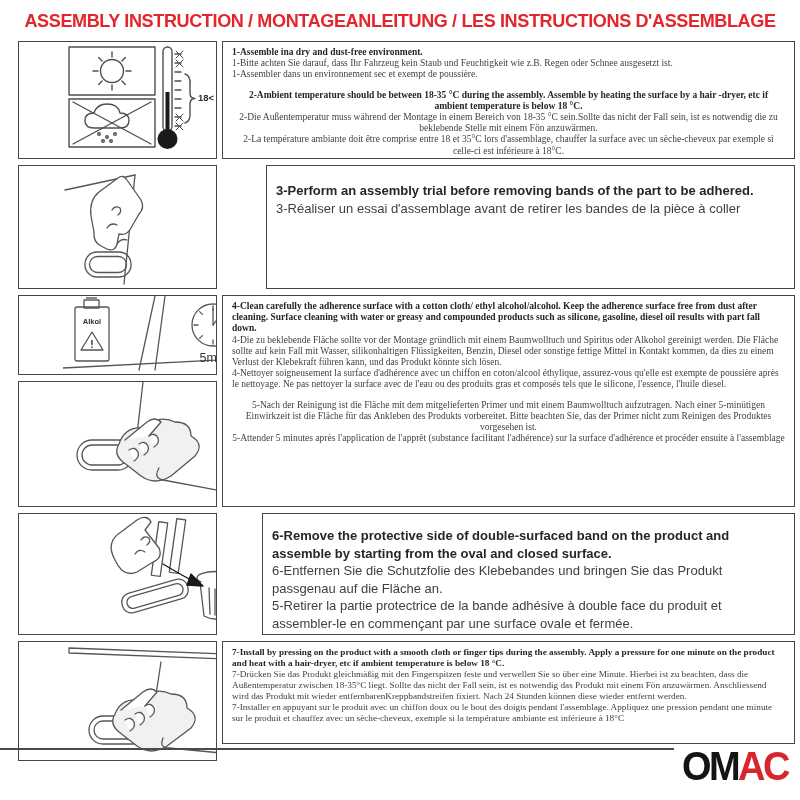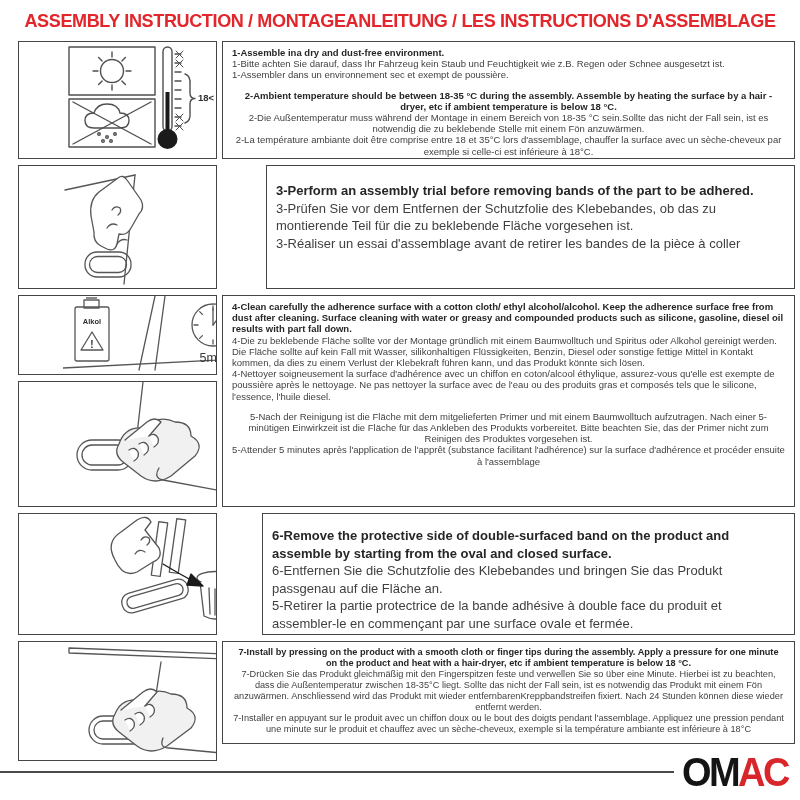--- a/index.html
+++ b/index.html
@@ -18,33 +18,33 @@
   .row{display:flex;gap:5px;margin-bottom:6px;align-items:stretch;}
   .cell{border:1.5px solid #454545;background:#fff;box-sizing:border-box;padding-left:44px;}
   .illu-col{width:199px;flex:none;display:flex;flex-direction:column;gap:6px;}
   .illu-col .cell{flex:1;overflow:hidden;}
   .illu-col .cell.fixed{flex:none;}
   .text-cell{flex:1;padding:5px 9px 4px 9px;overflow:hidden;}
   .r1{height:118px;} .r2{height:124px;} .r3{height:212px;} .r4{height:122px;} .r5{height:120px;}
   .r3 .boxA{height:80px;flex:none;}
   .r2 .text-cell{padding-top:16px;margin-left:44px;}
   .r4 .text-cell{padding-top:13px;margin-left:40px;}
-  .r5 .text-cell{height:103px;flex:none;width:573px;text-align:center;}
+  .r5 .text-cell{height:103px;flex:none;width:573px;}
   p{margin:0;}
   .step{margin:0;}
   .step + .step{margin-top:9px;text-align:center;}
-  .small p{font-size:9.5px;line-height:1.18;}
+  .small p{font-size:9.5px;line-height:1.18;font-family:Liberation Serif, serif;}
   .r5 .small p{font-size:9.2px;line-height:1.2;}
   .big p{font-size:13px;line-height:1.35;}
   .en{font-weight:bold;color:#262626;}
   svg{display:block;}
   svg text{font-family:"Liberation Sans", sans-serif;}
   .footer{
     position:absolute;left:0px;right:12px;top:748px;height:48px;
-    display:flex;align-items:center;gap:8px;
+    display:flex;gap:8px;
   }
   .rule{flex:1;height:2px;background:#4a4a4a;}
   .logo{
     font-weight:bold;font-size:38px;letter-spacing:-2.5px;line-height:1;
     transform:scaleY(1.05);white-space:nowrap;
   }
   .logo .lb{color:#141414;}
   .logo .lr{color:#d9262b;}
 </style>
 </head>
@@ -143,21 +143,20 @@
               <path d="M54,78 Q58,72 64,74" fill="none"></path>
               <path d="M44,62 q4,-6 10,-3" fill="none"></path>
               <path d="M49,44 q3,-5 8,-2 q2,4 -2,7" fill="none"></path>
             </g>
           </svg>
         </div>
       </div>
       <div class="text-cell cell big">
         <div class="step">
           <p class="en">3-Perform an assembly trial before removing bands of the part to be adhered.</p>
-          <p>3-Prüfen Sie vor dem Entfernen der Schutzfolie des Klebebandes, ob das zu montierende Teil für die zu beklebende Fläche vorgesehen ist.</p>
           <p>3-Réaliser un essai d'assemblage avant de retirer les bandes de la pièce à coller</p>
         </div>
       </div>
     </div>
 
     <div class="row r3">
       <div class="illu-col">
         <div class="cell boxA fixed">
           <svg width="196" height="76" viewBox="0 0 196 76" fill="none" stroke="#565656" stroke-width="1.3" stroke-linecap="round" stroke-linejoin="round">
             <g>

